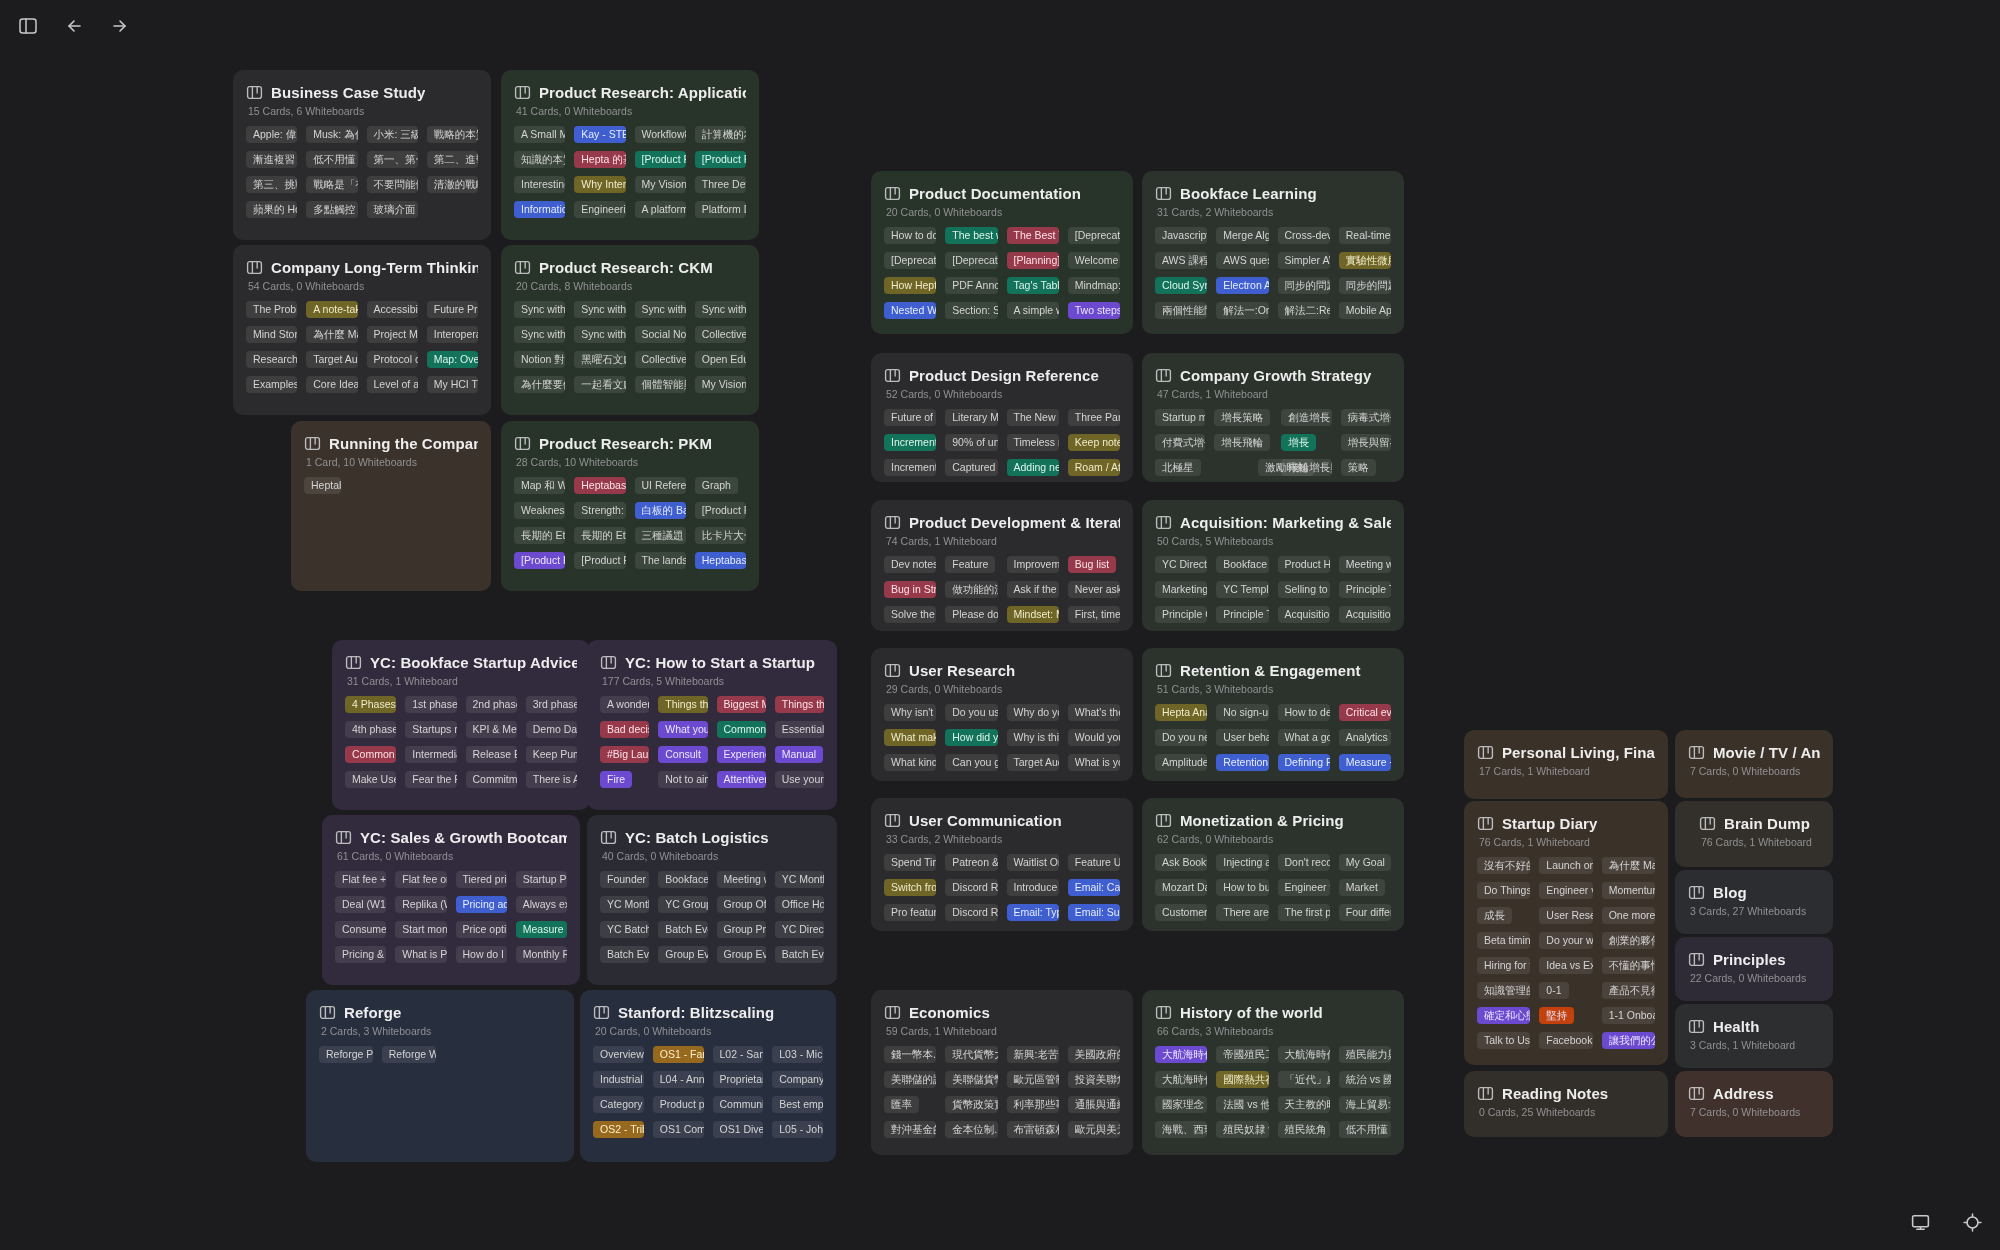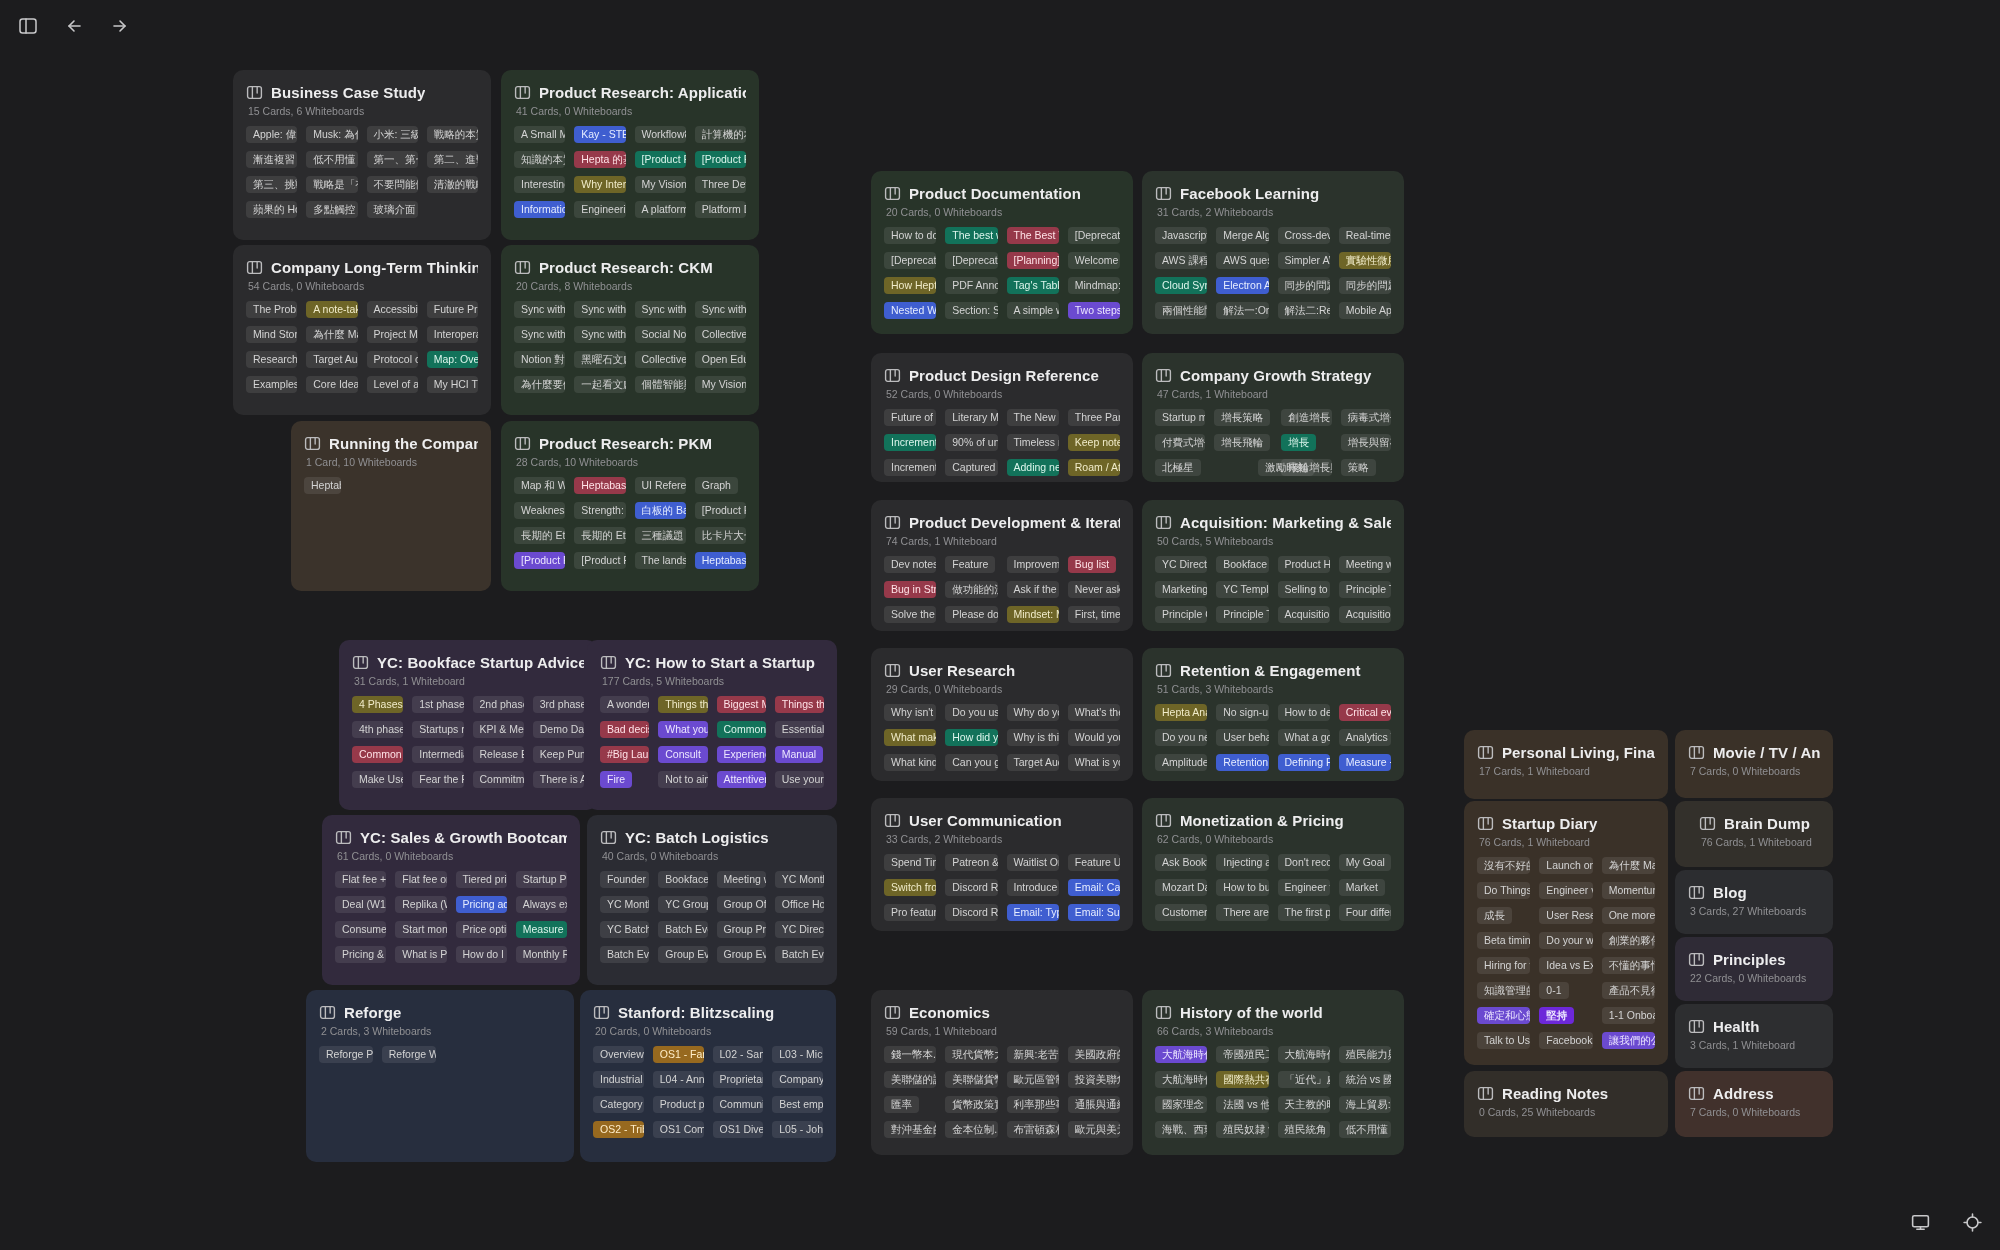--- a/index.html
+++ b/index.html
@@ -244,21 +244,21 @@
           <div class="chip" style="background: rgba(255, 255, 255, 0.09); color: rgb(212, 212, 212);">長期的 Etha...</div>
           <div class="chip" style="background: rgba(255, 255, 255, 0.09); color: rgb(212, 212, 212);">長期的 Etha...</div>
           <div class="chip" style="background: rgba(255, 255, 255, 0.09); color: rgb(212, 212, 212);">三種議題 Ret...</div>
           <div class="chip" style="background: rgba(255, 255, 255, 0.09); color: rgb(212, 212, 212);">比卡片大一...</div>
           <div class="chip" style="background: rgb(107, 74, 208); color: rgb(236, 230, 255);">[Product Re...</div>
           <div class="chip" style="background: rgba(255, 255, 255, 0.09); color: rgb(212, 212, 212);">[Product Re...</div>
           <div class="chip" style="background: rgba(255, 255, 255, 0.09); color: rgb(212, 212, 212);">The landsca...</div>
           <div class="chip" style="background: rgb(63, 94, 208); color: rgb(229, 236, 255);">Heptabase ...</div>
         </div>
       </div>
-      <div class="board" style="left: 339px; top: 640px; width: 258px; height: 170px; background: rgb(50, 42, 61);">
+      <div class="board" style="left: 332px; top: 640px; width: 258px; height: 170px; background: rgb(50, 42, 61);">
         <div class="board-header">
           <span class="board-icon">
             <svg viewBox="0 0 16 16" fill="none" stroke="currentColor" stroke-width="1.3" stroke-linecap="round">
               <rect x="1.5" y="2.5" width="13" height="11" rx="2"></rect>
               <line x1="6" y1="2.5" x2="6" y2="13.5"></line>
               <line x1="10.5" y1="2.5" x2="10.5" y2="8.5"></line>
             </svg>
           </span>
           <span class="board-title">YC: Bookface Startup Advice</span>
         </div>
@@ -456,21 +456,21 @@
       </div>
       <div class="board" style="left: 1142px; top: 171px; width: 262px; height: 163px; background: rgb(43, 51, 44);">
         <div class="board-header">
           <span class="board-icon">
             <svg viewBox="0 0 16 16" fill="none" stroke="currentColor" stroke-width="1.3" stroke-linecap="round">
               <rect x="1.5" y="2.5" width="13" height="11" rx="2"></rect>
               <line x1="6" y1="2.5" x2="6" y2="13.5"></line>
               <line x1="10.5" y1="2.5" x2="10.5" y2="8.5"></line>
             </svg>
           </span>
-          <span class="board-title">Facebook Learning</span>
+          <span class="board-title">Bookface Learning</span>
         </div>
         <div class="board-subtitle">31 Cards, 2 Whiteboards</div>
         <div class="chips" style="grid-template-columns: repeat(4, 1fr);">
           <div class="chip" style="background: rgba(255, 255, 255, 0.09); color: rgb(212, 212, 212);">Javascript C...</div>
           <div class="chip" style="background: rgba(255, 255, 255, 0.09); color: rgb(212, 212, 212);">Merge Algor...</div>
           <div class="chip" style="background: rgba(255, 255, 255, 0.09); color: rgb(212, 212, 212);">Cross-devic...</div>
           <div class="chip" style="background: rgba(255, 255, 255, 0.09); color: rgb(212, 212, 212);">Real-time c...</div>
           <div class="chip" style="background: rgba(255, 255, 255, 0.09); color: rgb(212, 212, 212);">AWS 課程 by...</div>
           <div class="chip" style="background: rgba(255, 255, 255, 0.09); color: rgb(212, 212, 212);">AWS questi...</div>
           <div class="chip" style="background: rgba(255, 255, 255, 0.09); color: rgb(212, 212, 212);">Simpler AW...</div>
@@ -814,21 +814,21 @@
           <div class="chip" style="background: rgba(255, 255, 255, 0.09); color: rgb(212, 212, 212);">Beta timing</div>
           <div class="chip" style="background: rgba(255, 255, 255, 0.09); color: rgb(212, 212, 212);">Do your work</div>
           <div class="chip" style="background: rgba(255, 255, 255, 0.09); color: rgb(212, 212, 212);">創業的夥伴...</div>
           <div class="chip" style="background: rgba(255, 255, 255, 0.09); color: rgb(212, 212, 212);">Hiring for vi...</div>
           <div class="chip" style="background: rgba(255, 255, 255, 0.09); color: rgb(212, 212, 212);">Idea vs Exe...</div>
           <div class="chip" style="background: rgba(255, 255, 255, 0.09); color: rgb(212, 212, 212);">不懂的事情...</div>
           <div class="chip" style="background: rgba(255, 255, 255, 0.09); color: rgb(212, 212, 212);">知識管理的...</div>
           <div class="chip" style="background: rgba(255, 255, 255, 0.09); color: rgb(212, 212, 212);">0-1</div>
           <div class="chip" style="background: rgba(255, 255, 255, 0.09); color: rgb(212, 212, 212);">產品不見得...</div>
           <div class="chip" style="background: rgb(107, 74, 208); color: rgb(236, 230, 255);">確定和心態...</div>
-          <div class="chip" style="background: #6d28d9; color: rgb(236, 230, 255); font-weight: bold;">堅持</div>
+          <div class="chip" style="background: #c2410c; color: rgb(236, 230, 255);">堅持</div>
           <div class="chip" style="background: rgba(255, 255, 255, 0.09); color: rgb(212, 212, 212);">1-1 Onboard...</div>
           <div class="chip" style="background: rgba(255, 255, 255, 0.09); color: rgb(212, 212, 212);">Talk to User...</div>
           <div class="chip" style="background: rgba(255, 255, 255, 0.09); color: rgb(212, 212, 212);">Facebook ...</div>
           <div class="chip" style="background: rgb(107, 74, 208); color: rgb(236, 230, 255);">讓我們的公...</div>
         </div>
       </div>
       <div class="board" style="left: 1675px; top: 801px; width: 158px; height: 66px; background: rgb(51, 48, 43); padding-left: 24px;">
         <div class="board-header">
           <span class="board-icon">
             <svg viewBox="0 0 16 16" fill="none" stroke="currentColor" stroke-width="1.3" stroke-linecap="round">

